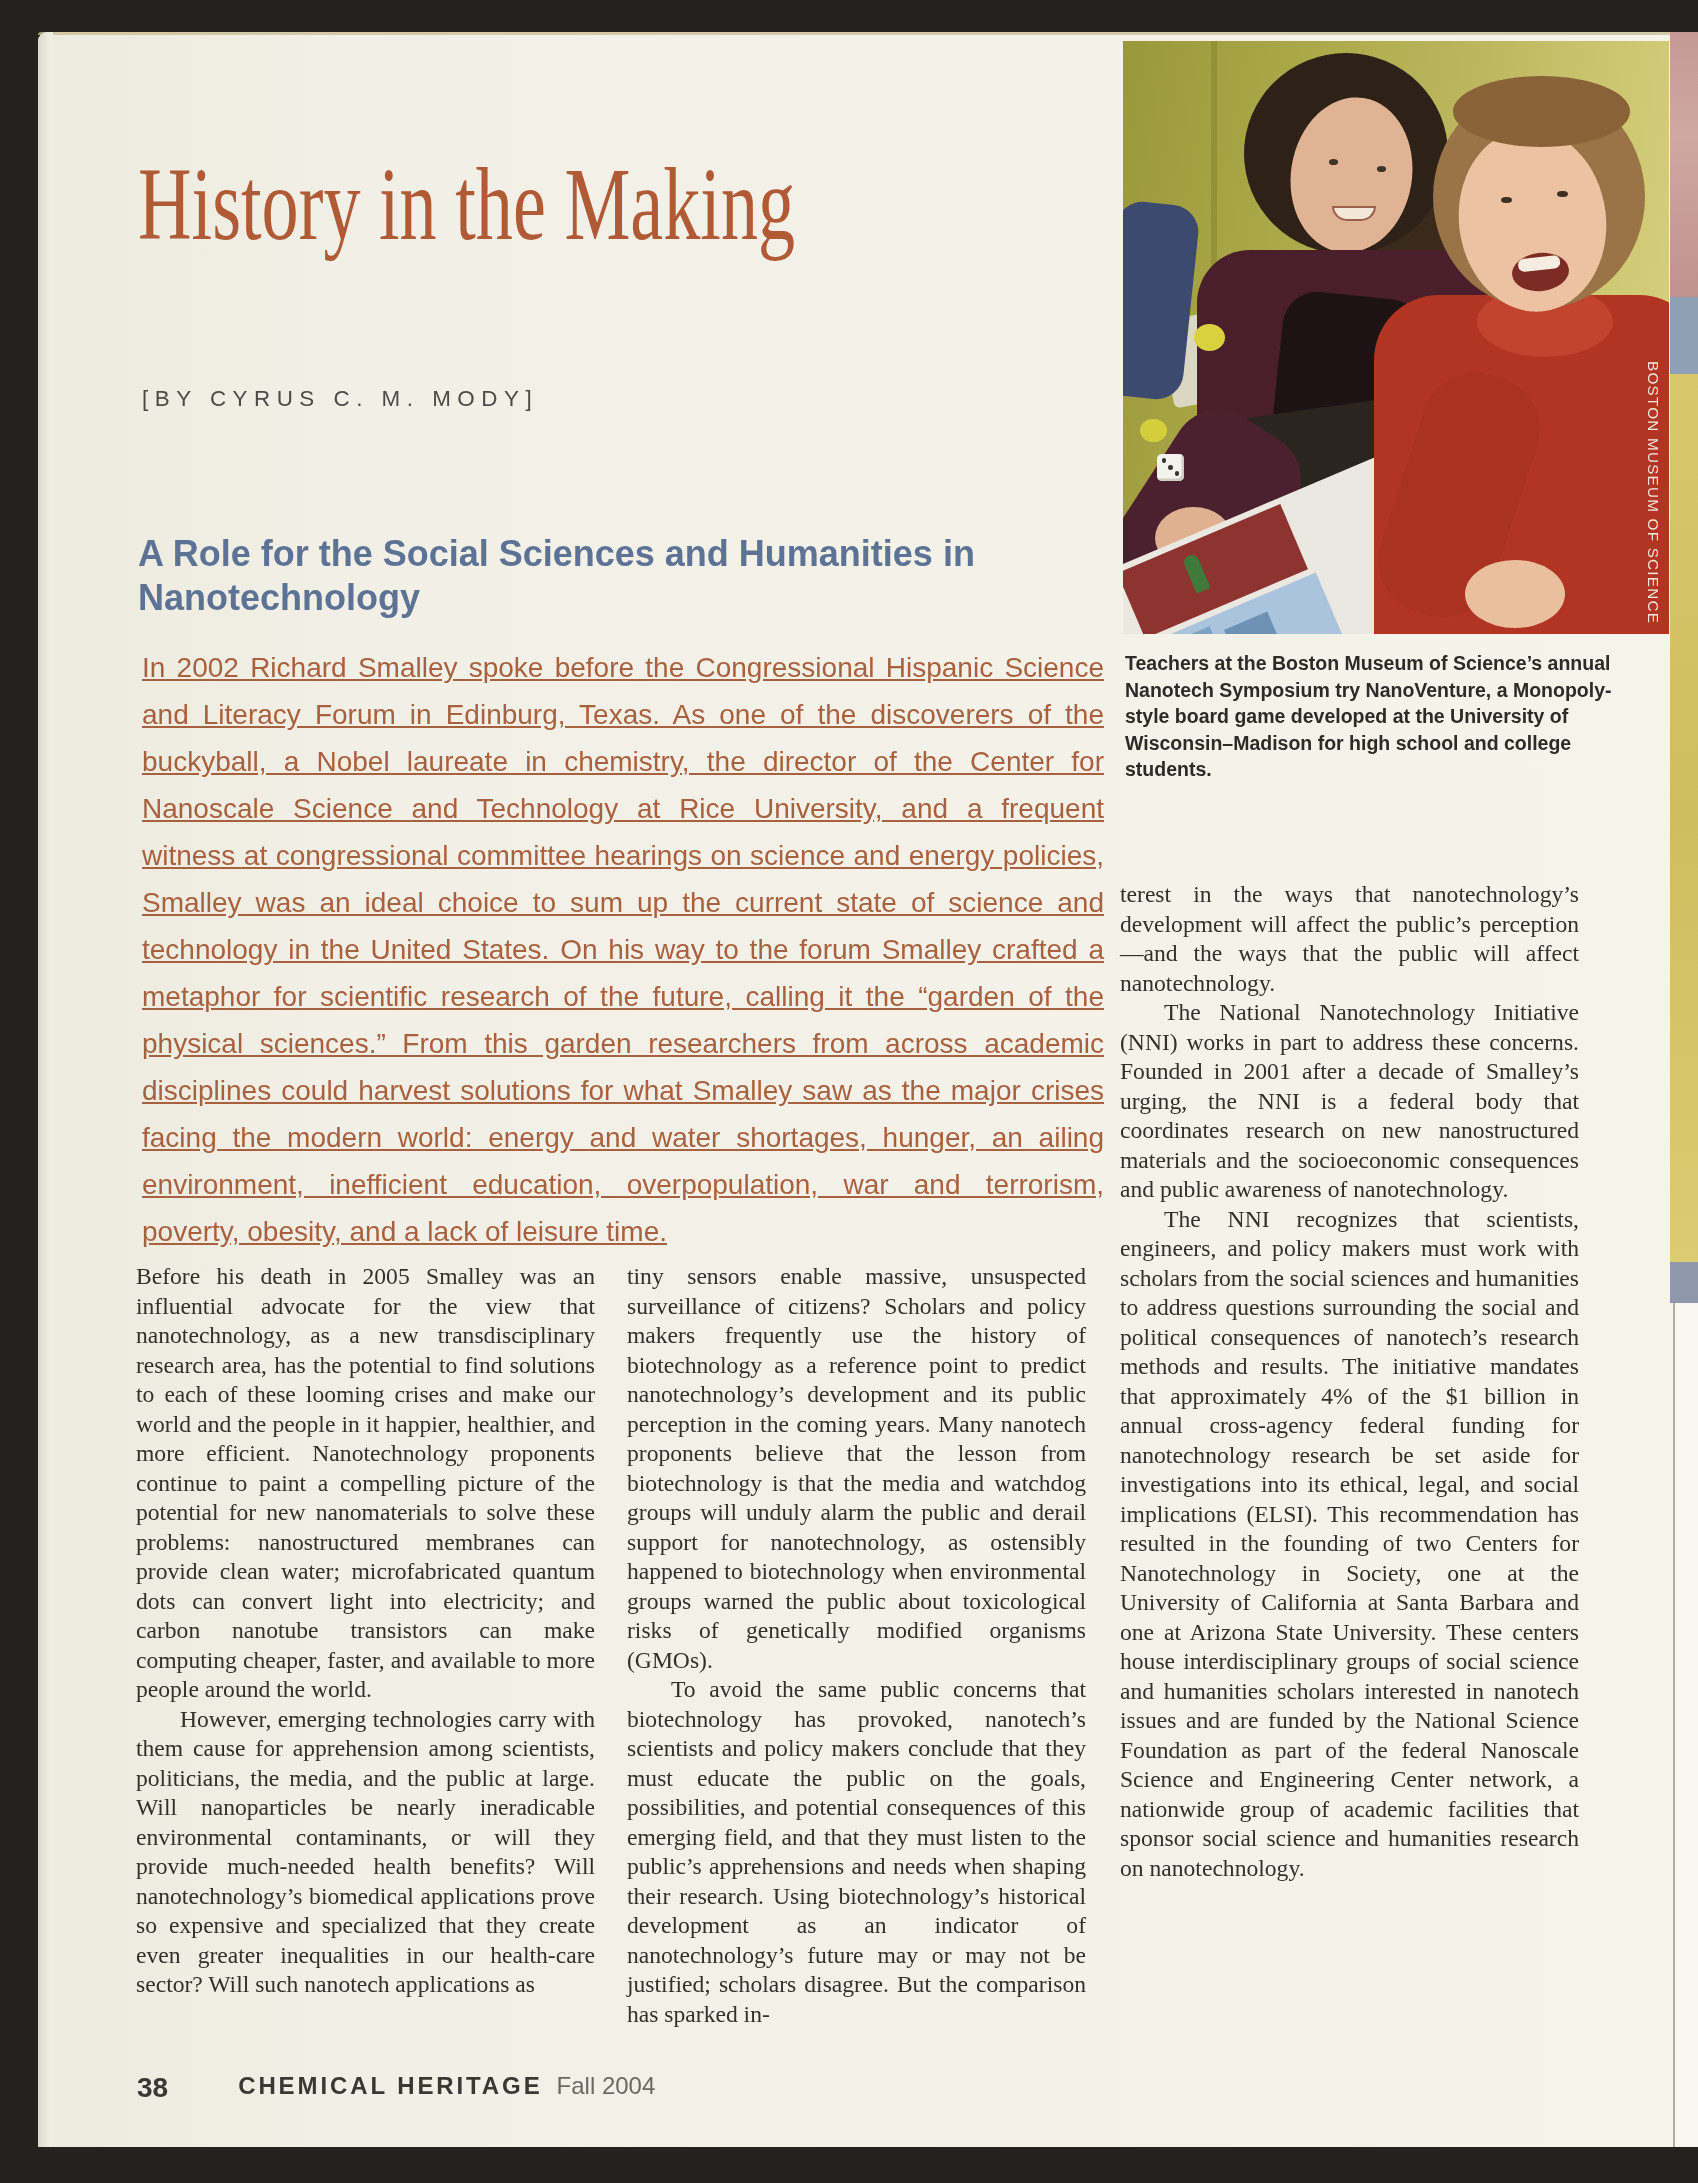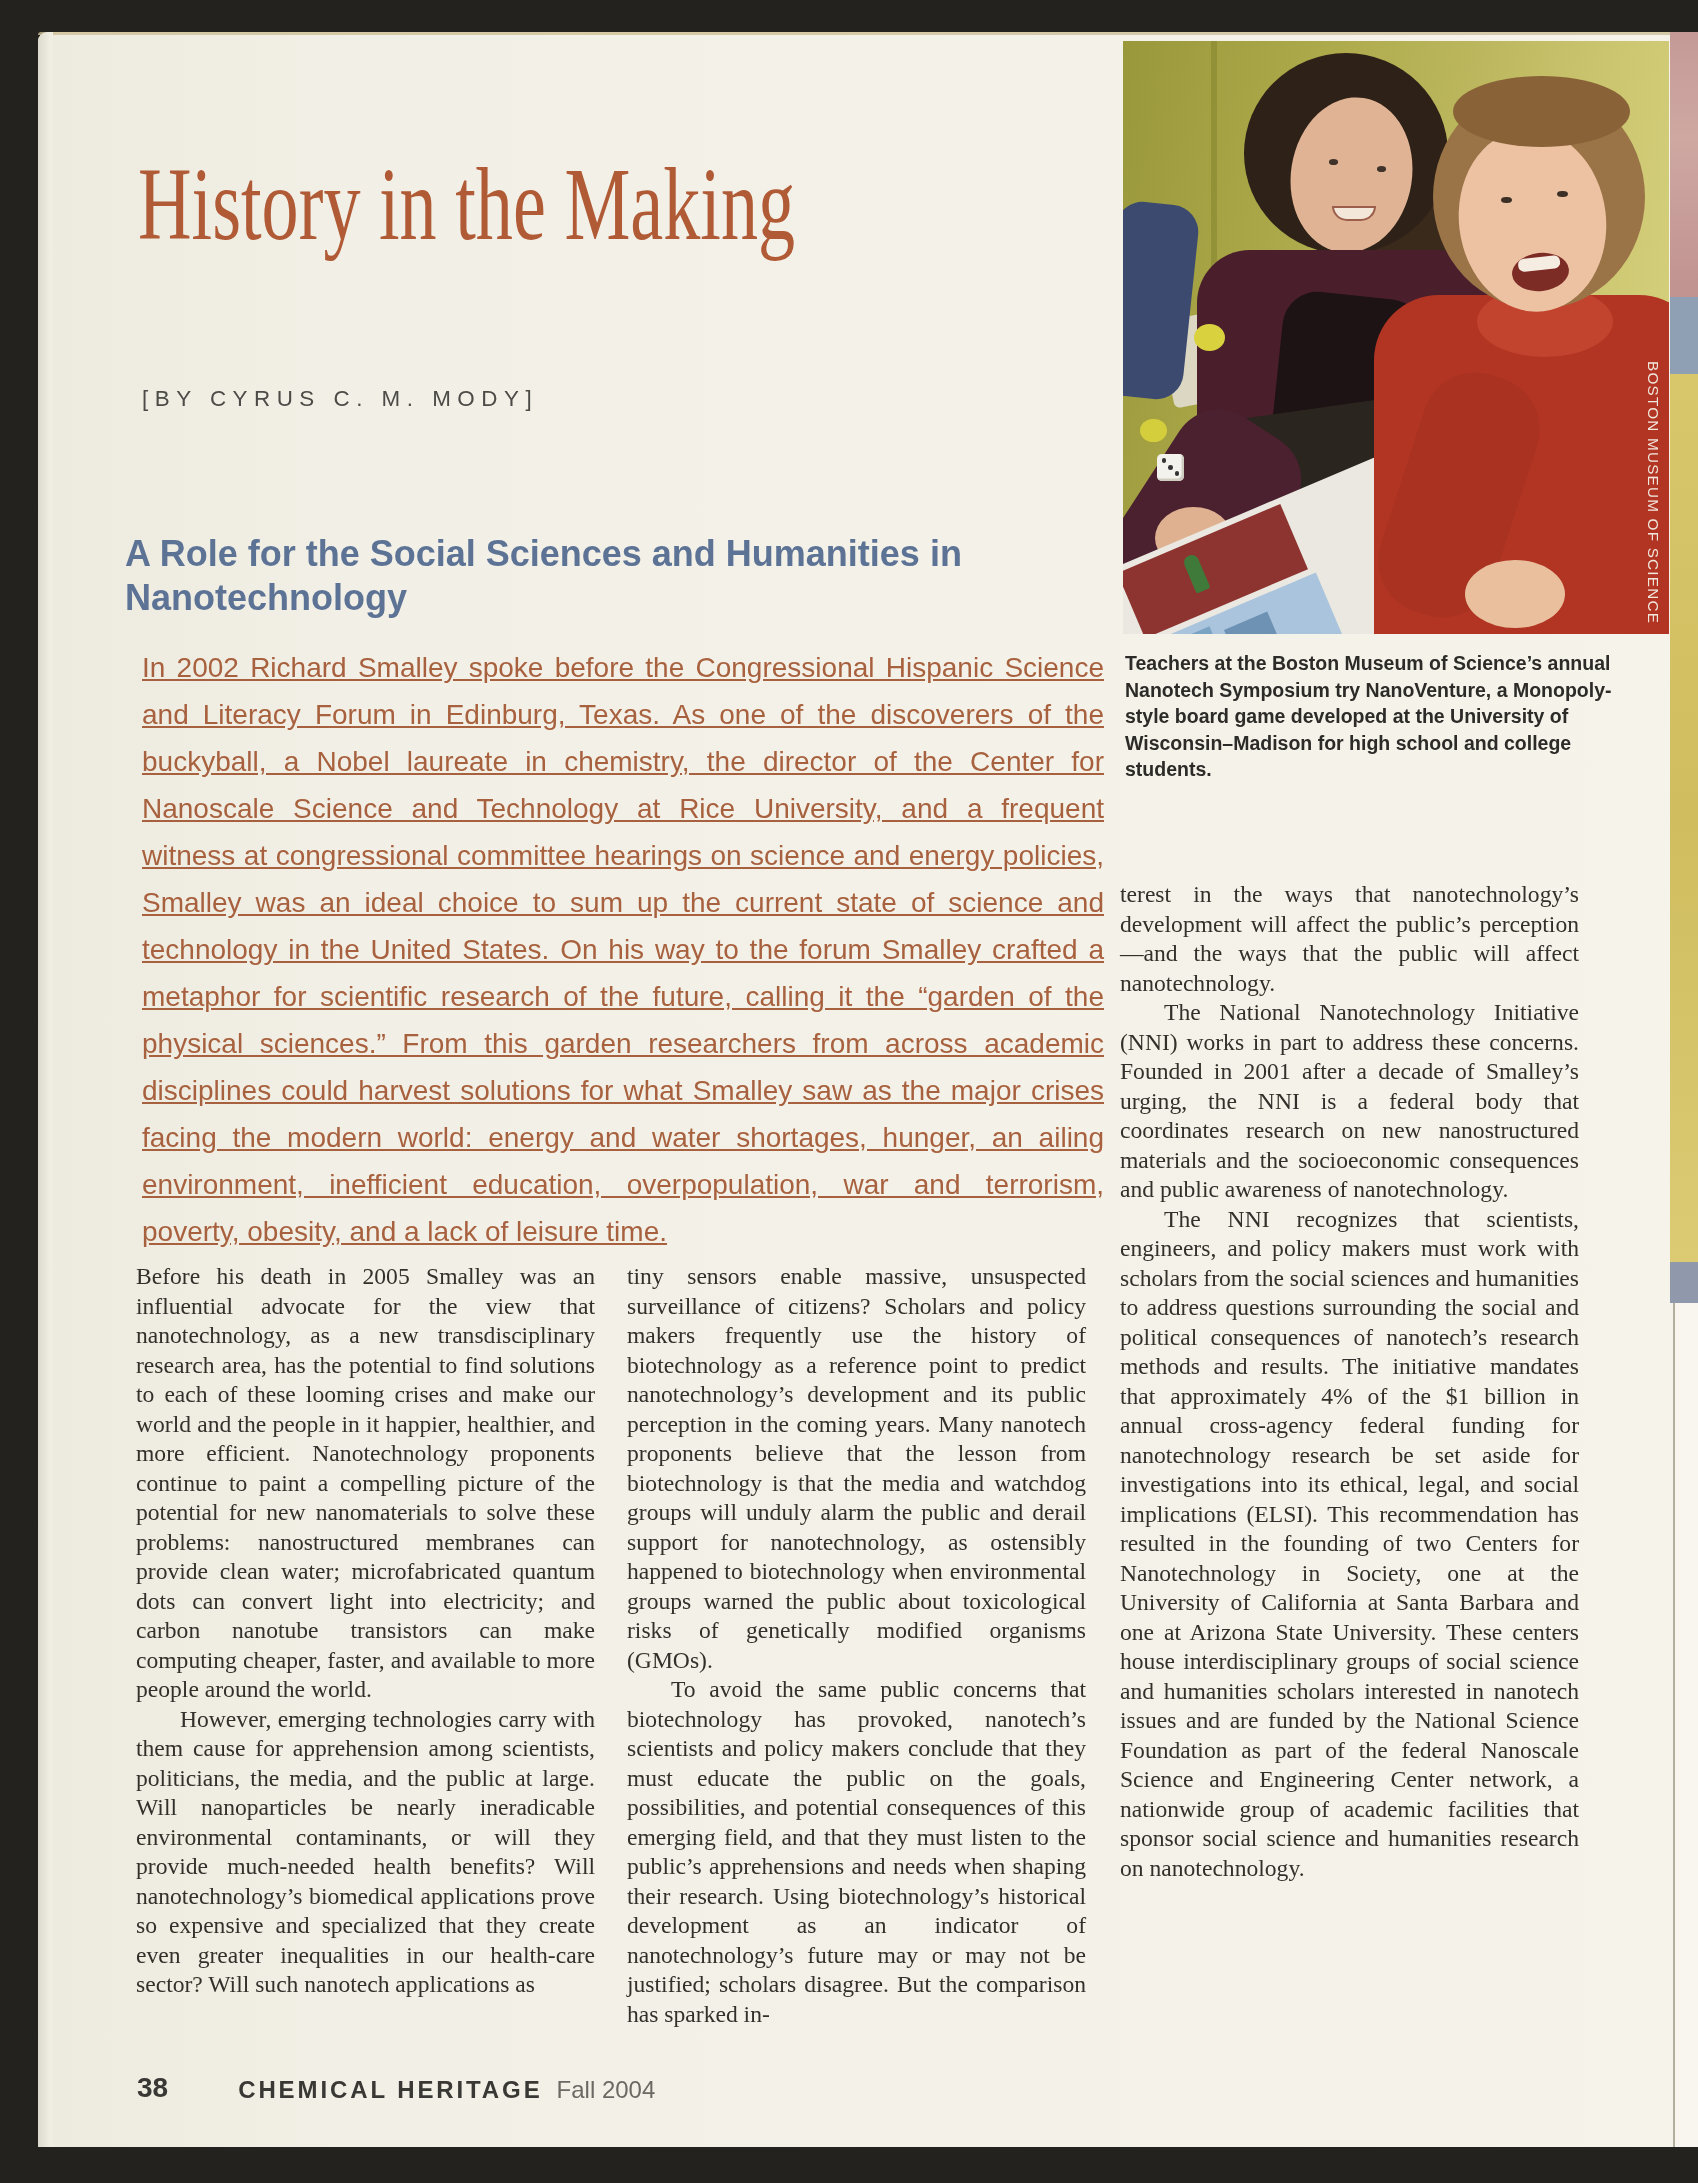--- a/index.html
+++ b/index.html
@@ -27,21 +27,21 @@
   }
   .byline {
     position:absolute; left:104px; top:354px;
     font-size:22.4px; letter-spacing:6.5px; color:#4c4b47; font-weight:400; white-space:nowrap;
   }
   .article-title {
     position:absolute; left:97px; top:389px;
     font-size:99px; letter-spacing:-1.2px; font-weight:400; color:#b4913d; white-space:nowrap; line-height:1.05;
   }
   .article-subtitle {
-    position:absolute; left:87px; top:500px; width:956px;
+    position:absolute; left:100px; top:500px; width:956px;
     font-size:36px; line-height:44px; font-weight:700; color:#5c7395;
   }
   .lead {
     position:absolute; left:104px; top:612px; width:962px;
     font-size:28px; line-height:47px; color:#a8613e;
     text-align:justify;
     text-decoration:underline;
   }
 
   
@@ -123,21 +123,21 @@
     position:absolute; width:459px;
     font-family:"Liberation Serif", serif; font-size:23.6px; line-height:29.5px;
     color:#32302a; text-align:justify;
   }
   .col p + p { text-indent:44px; }
   .col-1 { left:98px; top:1230px; }
   .col-2 { left:589px; top:1230px; }
   .col-3 { left:1082px; top:848px; }
 
   
-  .footer { position:absolute; left:99px; top:2040px; display:flex; align-items:flex-end; }
+  .footer { position:absolute; left:99px; top:2040px; display:flex; align-items:flex-start; }
   .footer .pagenum { font-size:28px; font-weight:700; color:#3a3835; }
   .footer .mag { margin-left:70px; font-size:24px; font-weight:700; letter-spacing:2.9px; color:#3a3835; }
   .footer .issue { margin-left:14px; font-size:24px; font-weight:400; color:#6b6964; }
 
   
   .edge-pink  { position:absolute; right:0; top:0;      width:29.5px; height:265px;  background:linear-gradient(180deg,#c59a96,#cfa8a2 40%,#c09290); }
   .edge-blue  { position:absolute; right:0; top:265px;  width:29.5px; height:77px;  background:#8fa0b5; }
   .edge-yellow{ position:absolute; right:0; top:342px;  width:29.5px; height:888px; background:linear-gradient(180deg,#d9c76c,#cfbd5f 50%,#ddcb74); }
   .edge-blue2 { position:absolute; right:0; top:1230px; width:29.5px; height:41px;   background:#9099ab; }
   .edge-bright{ position:absolute; right:0; top:1271px; width:25px; bottom:0;      background:#f8f6ee; }

